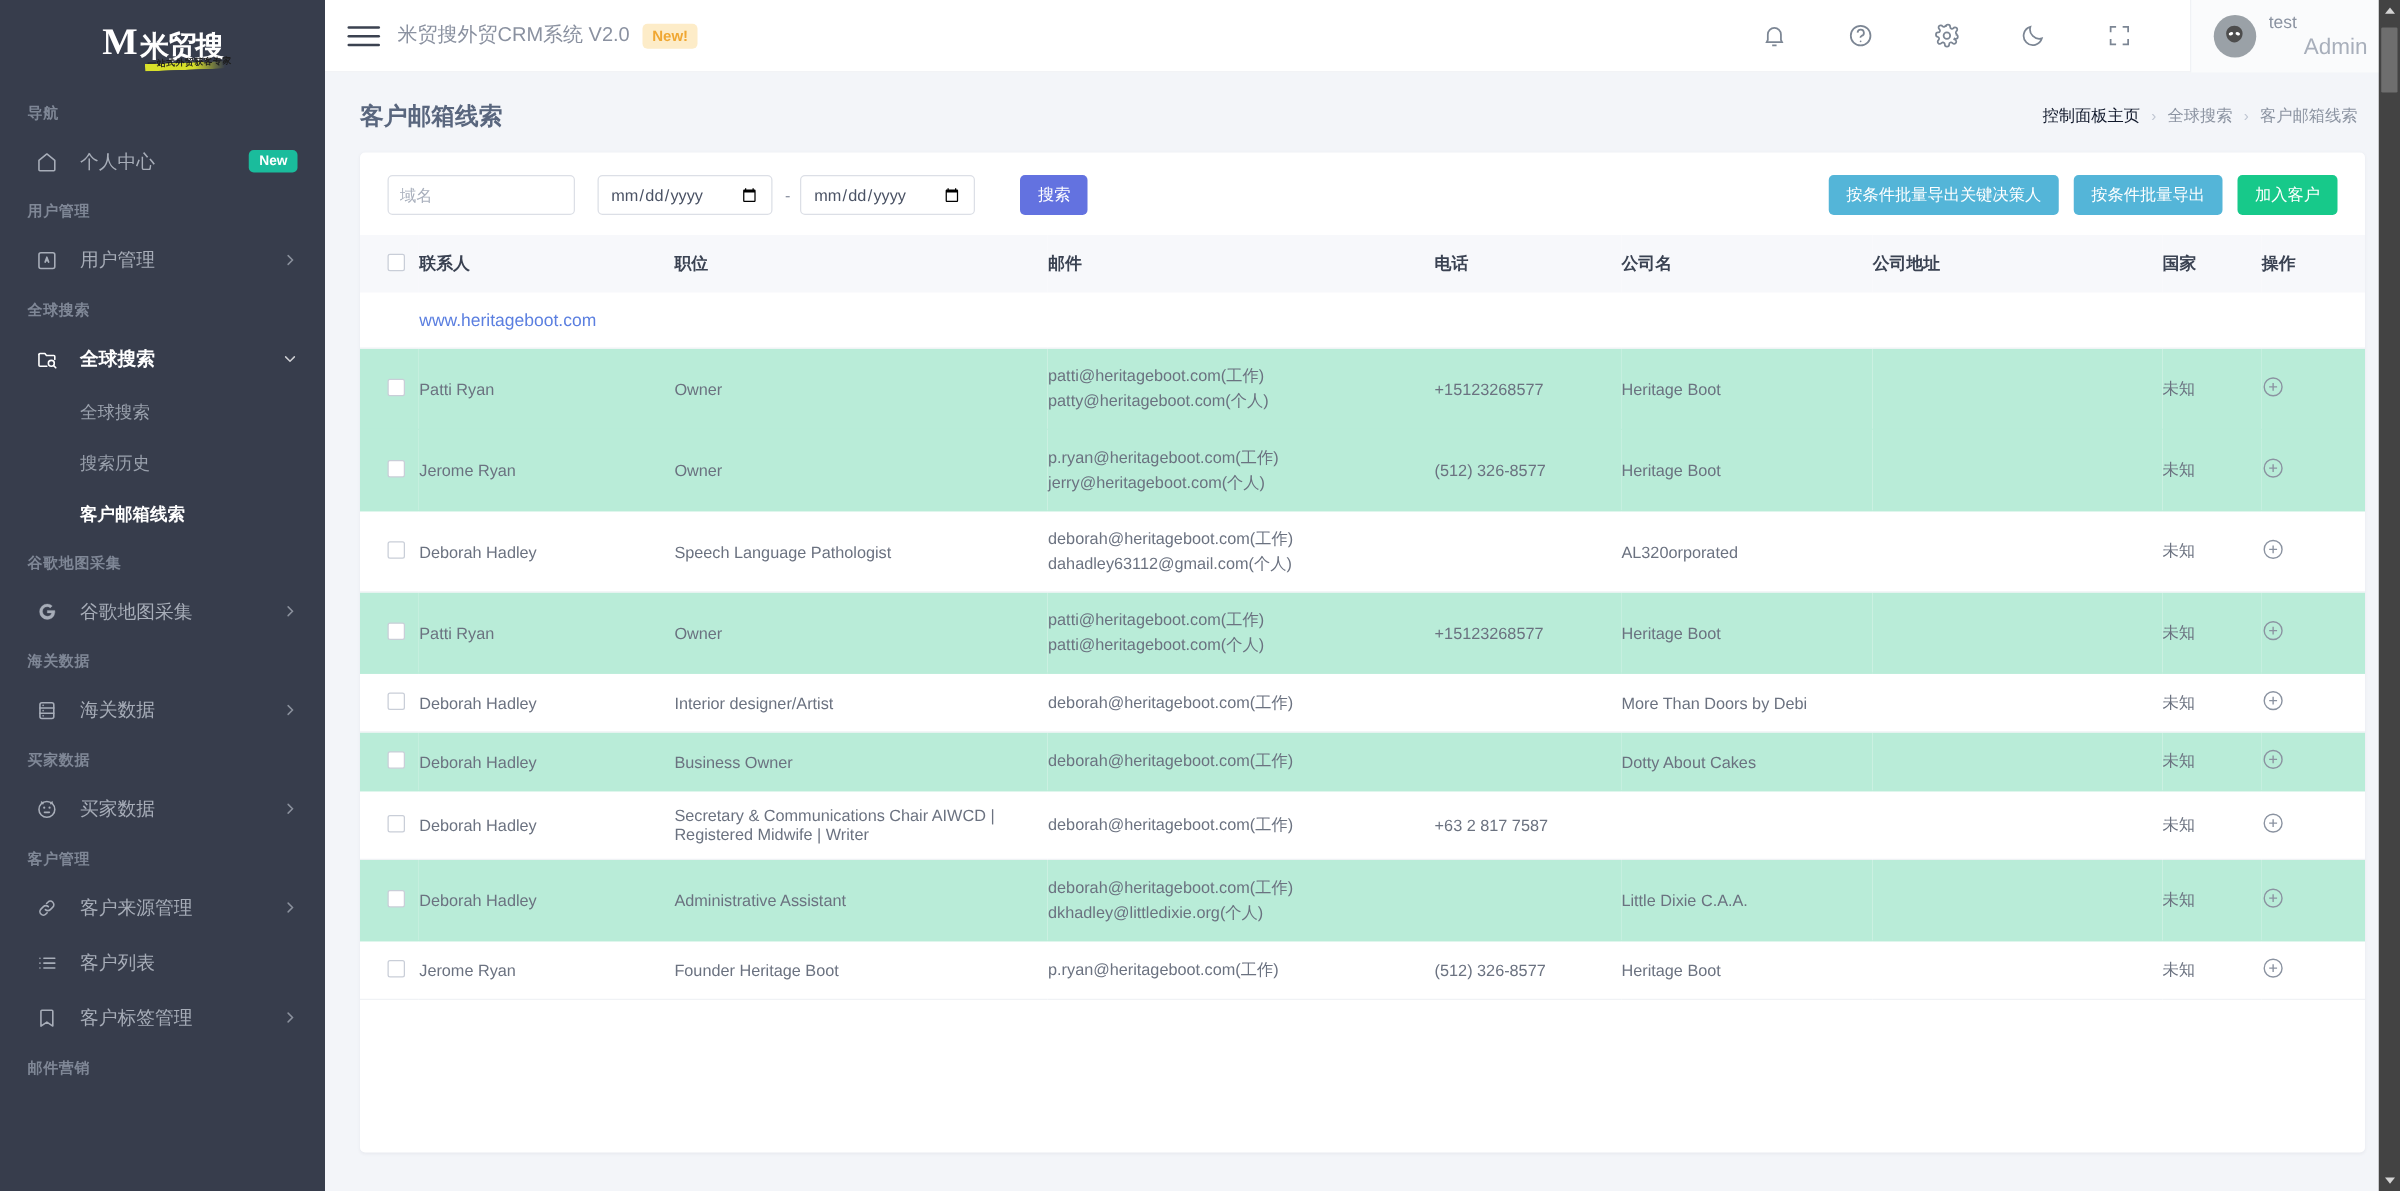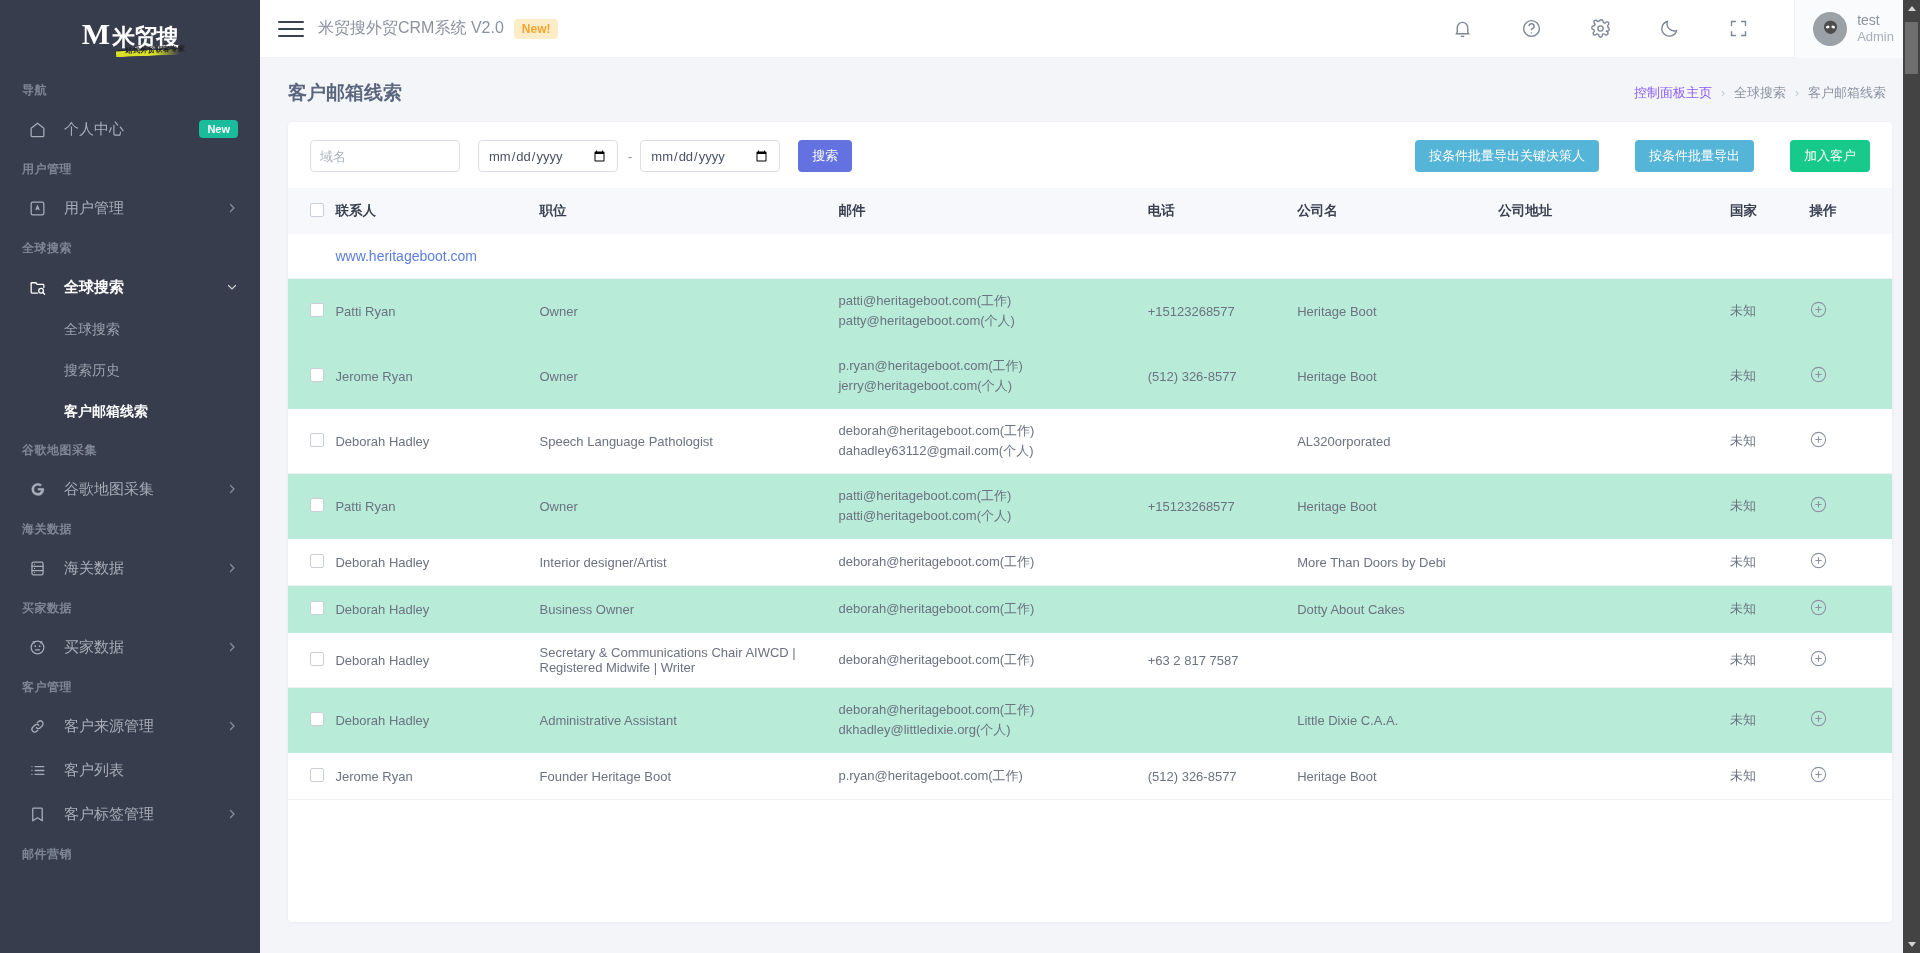--- a/index.html
+++ b/index.html
@@ -98,30 +98,30 @@
     display: flex; align-items: center; gap: 10px; height: 58px;
     padding: 0 26px 0 18px; margin-left: 10px; background: #fafbfc; cursor: pointer;
     border-left: 1px solid #f0f2f5;
   }
   .avatar {
     width: 34px; height: 34px; border-radius: 50%; background: #9aa1a7;
     display: flex; align-items: center; justify-content: center;
   }
   .avatar svg { width: 21px; height: 21px; }
   .user-name { font-size: 14px; color: #8b93a1; line-height: 1.25; }
-  .user-role { font-size: 13px; color: #a8afbb; line-height: 1.25; }
+  .user-role { font-size: 18px; color: #a8afbb; line-height: 1.25; margin-left: 28px; }
 
   
   .page-head {
     display: flex; align-items: center; padding: 22px 34px 16px 28px;
   }
   .page-title { font-size: 19px; color: #59667e; font-weight: bold; }
   .crumbs { margin-left: auto; display: flex; align-items: center; gap: 9px; font-size: 13px; }
   .crumb { color: #8b93a1; }
-  .crumb.link { color: #8b5cf6; cursor: pointer; }
+  .crumb.link { color: #0f172a; cursor: pointer; }
   .crumb-sep { color: #bfc6d2; font-size: 12px; }
 
   
   .card {
     margin: 0 28px; background: #fff; border-radius: 4px;
     box-shadow: 0 1px 3px rgba(30,40,60,.06);
     min-height: 800px;
   }
   .filters { display: flex; align-items: center; padding: 18px 22px 16px 22px; gap: 0; }
   .inp {
@@ -132,24 +132,24 @@
   .inp-domain { width: 150px; color:#701a75; }
   .inp-domain::placeholder { color: #a9b0bd; }
   .inp-date { width: 140px; margin-left: 18px; color: #4a5264; }
   .dash { margin: 0 8px 0 10px; color: #8a91a0; font-size: 13px; }
   .inp-date2 { width: 140px; margin-left: 0; }
   .btn {
     height: 32px; border: none; border-radius: 4px; color: #fff;
     font-size: 13px; padding: 0 14px; cursor: pointer;
     font-family: "Liberation Sans", sans-serif;
   }
-  .btn-search { background: #6372e0; margin-left: 18px; }
+  .btn-search { background: #6372e0; margin-left: 36px; }
   .btn-cyan { background: #54b5d8; margin-left: 12px; }
   .btn-green { background: #17c98a; margin-left: 12px; }
-  .filters-right { margin-left: auto; display: flex; align-items: center; gap: 24px; }
+  .filters-right { margin-left: auto; display: flex; align-items: center; }
 
   
   table { width: 100%; border-collapse: collapse; table-layout: fixed; }
   thead th {
     background: #f7f8fb; color: #3a4252; font-size: 13.5px; font-weight: bold;
     text-align: left; padding: 14px 0; height: 44px;
   }
   tbody td {
     font-size: 13px; color: #6b7280; padding: 12px 0; vertical-align: middle;
     border-bottom: 1px solid #f0f2f5;

